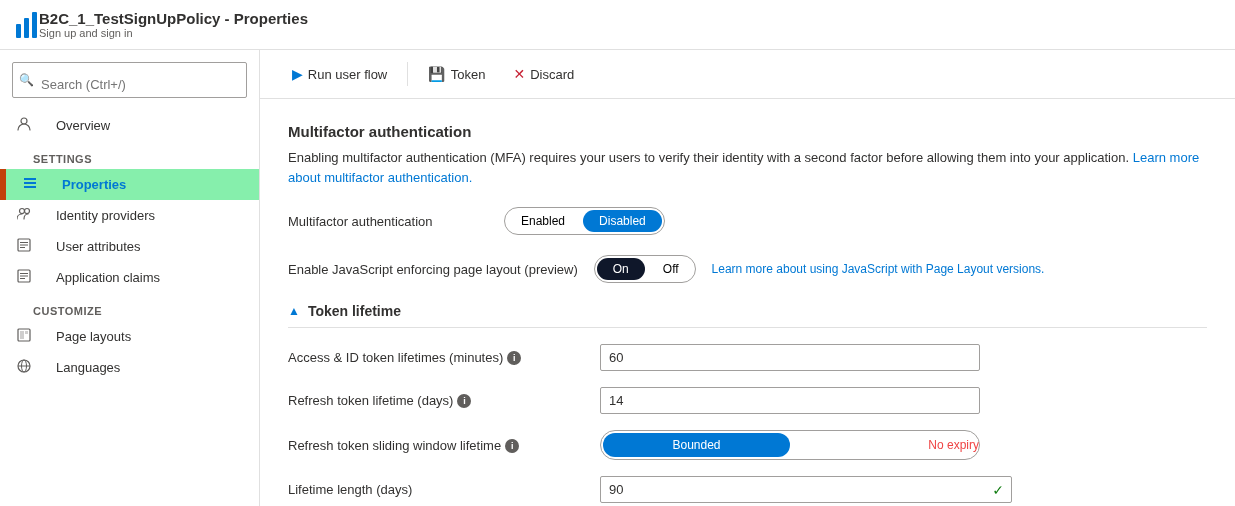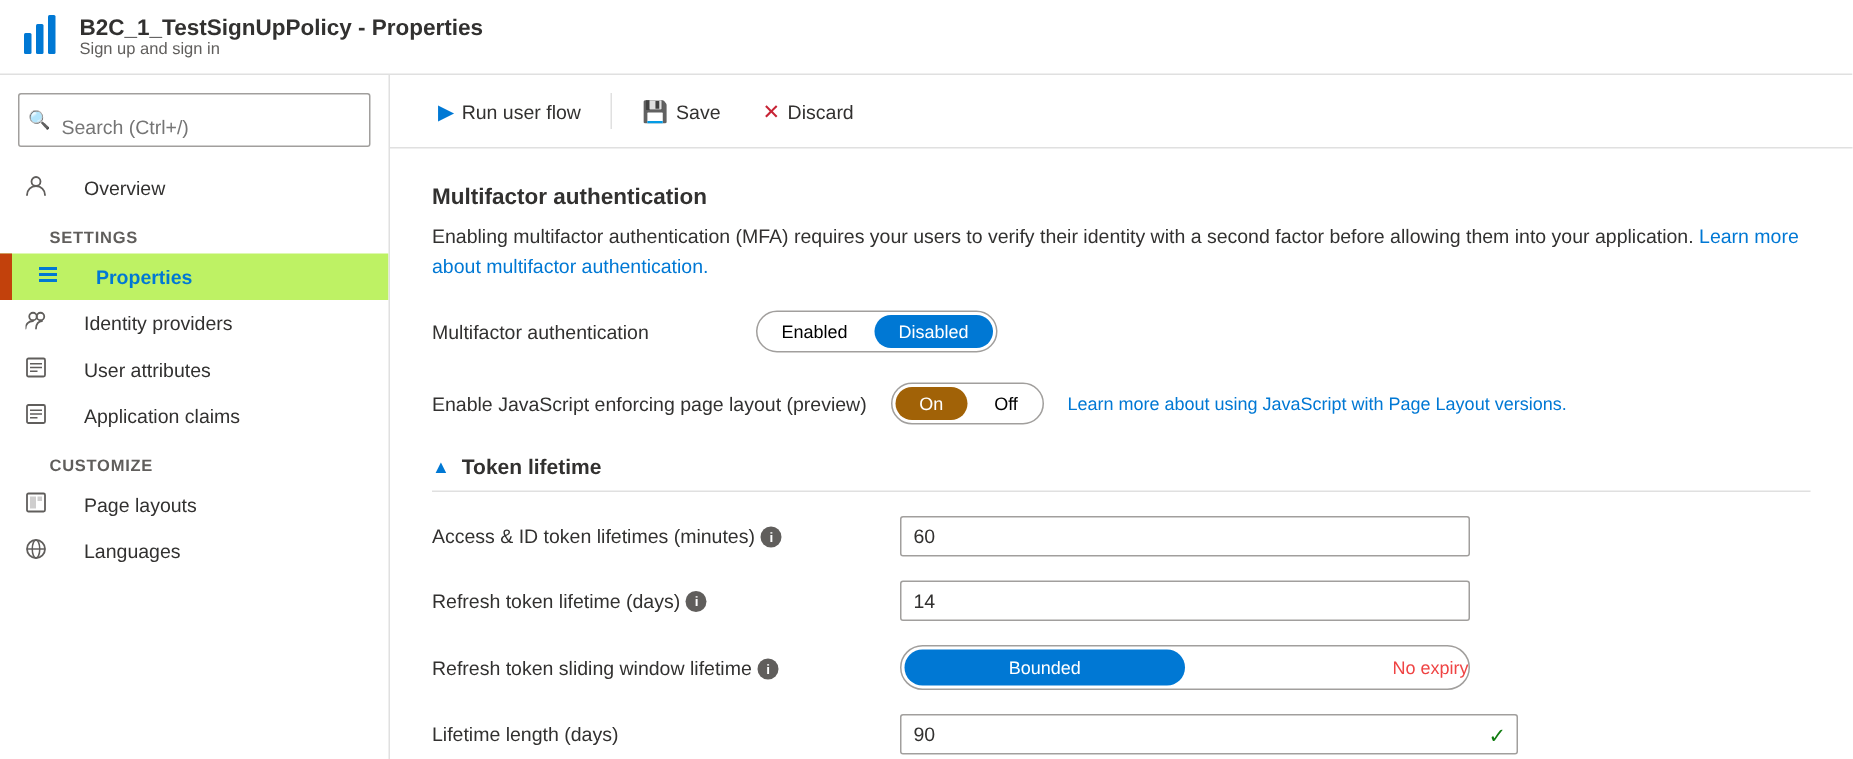--- a/index.html
+++ b/index.html
@@ -1,40 +1,40 @@
 <!DOCTYPE html>
 <html><head>
   <meta charset="utf-8">
   <style>
     * { box-sizing: border-box; margin: 0; padding: 0; }
     body { font-family: 'Segoe UI', Arial, sans-serif; font-size: 13px; color: #323130; background: #fff; }
 
     
     .header { display: flex; align-items: center; padding: 8px 16px; border-bottom: 1px solid #e0e0e0; background: #fff; height: 50px; }
-    .header-logo { display: flex; align-items: flex-start; gap: 16px; }
+    .header-logo { display: flex; align-items: center; gap: 2px; }
     .logo-bars { display: flex; gap: 3px; align-items: flex-end; height: 26px; }
     .logo-bar { width: 5px; border-radius: 1px; }
     .logo-bar:nth-child(1) { height: 14px; background: #0078d4; }
     .logo-bar:nth-child(2) { height: 20px; background: #0078d4; }
     .logo-bar:nth-child(3) { height: 26px; background: #0078d4; }
     .header-title { display: flex; flex-direction: column; }
     .header-title-main { font-size: 15px; font-weight: 600; color: #323130; }
     .header-title-sub { font-size: 11px; color: #605e5c; }
 
     
     .layout { display: flex; height: calc(100vh - 50px); }
 
     
     .sidebar { width: 260px; min-width: 260px; border-right: 1px solid #e0e0e0; background: #fff; overflow-y: auto; padding: 8px 0; }
     .search-box { margin: 4px 12px 12px; position: relative; }
     .search-box input { width: 100%; padding: 14px 8px 5px 28px; border: 1px solid #a19f9d; border-radius: 2px; font-size: 13px; color: #323130; }
     .search-icon-wrap { position: absolute; left: 7px; top: 50%; transform: translateY(-50%); color: #a19f9d; font-size: 12px; }
 
     .sidebar-item { display: flex; align-items: center; gap: 24px; padding: 7px 16px; cursor: pointer; color: #323130; font-size: 13px; }
-    .sidebar-item.active { background: #bef264; color: #0078d4; font-weight: 600; border-left: 8px solid #c2410c; }
+    .sidebar-item.active { background: #86efac; color: #0078d4; font-weight: 600; border-left: 6px solid #c2410c; }
     .sidebar-section-label { font-size: 11px; font-weight: 700; color: #605e5c; padding: 12px 16px 4px; text-transform: uppercase; letter-spacing: 0.5px; margin-left: 17px; }
     .sidebar-icon { font-size: 14px; width: 16px; text-align: center; }
 
     
     .main { flex: 1; overflow-y: auto; background: #fff; }
 
     
     .toolbar { display: flex; align-items: center; gap: 4px; padding: 10px 20px; border-bottom: 1px solid #e0e0e0; }
     .toolbar-btn { display: flex; align-items: center; gap: 5px; padding: 6px 12px; background: none; border: none; cursor: pointer; font-size: 13px; color: #323130; font-family: inherit; }
     .toolbar-separator { width: 1px; height: 24px; background: #e0e0e0; margin: 0 4px; }
@@ -52,21 +52,21 @@
     
     .field-row { display: flex; align-items: center; gap: 16px; margin-bottom: 20px; }
     .field-label { font-size: 13px; color: #323130; min-width: 200px; }
 
     .toggle-group { display: flex; border: 1px solid #a19f9d; border-radius: 20px; overflow: hidden; background: #fff; }
     .toggle-option { padding: 4px 16px; font-size: 12px; cursor: pointer; border: none; background: transparent; font-family: inherit; }
     .toggle-option.active { background: #0078d4; color: #fff; border-radius: 18px; margin: 2px; }
 
     .toggle-switch { display: flex; border: 1px solid #a19f9d; border-radius: 20px; overflow: hidden; background: #fff; }
     .toggle-switch-option { padding: 4px 16px; font-size: 12px; cursor: pointer; border: none; background: transparent; font-family: inherit; }
-    .toggle-switch-option.active-on { background: #a16207; color: #fff; border-radius: 18px; margin: 2px; }
+    .toggle-switch-option.active-on { background: #0f172a; color: #fff; border-radius: 18px; margin: 2px; }
 
     .learn-more-link { color: #0078d4; font-size: 12px; text-decoration: none; }
 
     
     .token-section { margin-top: 20px; }
     .token-section-header { display: flex; align-items: center; gap: 8px; font-size: 14px; font-weight: 600; margin-bottom: 16px; padding-bottom: 8px; border-bottom: 1px solid #e0e0e0; }
     .collapse-icon { color: #0078d4; font-size: 12px; cursor: pointer; }
 
     .form-field { display: flex; align-items: center; gap: 12px; margin-bottom: 16px; }
     .form-field-label { font-size: 13px; color: #323130; min-width: 300px; display: flex; align-items: flex-end; gap: 4px; }
@@ -196,21 +196,21 @@
   <div class="main">
 
     <div class="toolbar">
       <button class="toolbar-btn">
         <span class="icon-run">▶</span>
         <span>Run user flow</span>
       </button>
       <div class="toolbar-separator"></div>
       <button class="toolbar-btn">
         <span class="icon-save">💾</span>
-        <span>Save</span>
+        <span>Token</span>
       </button>
       <button class="toolbar-btn">
         <span class="icon-discard">✕</span>
         <span>Discard</span>
       </button>
     </div>
 
     <div class="content">
 
       <div>

